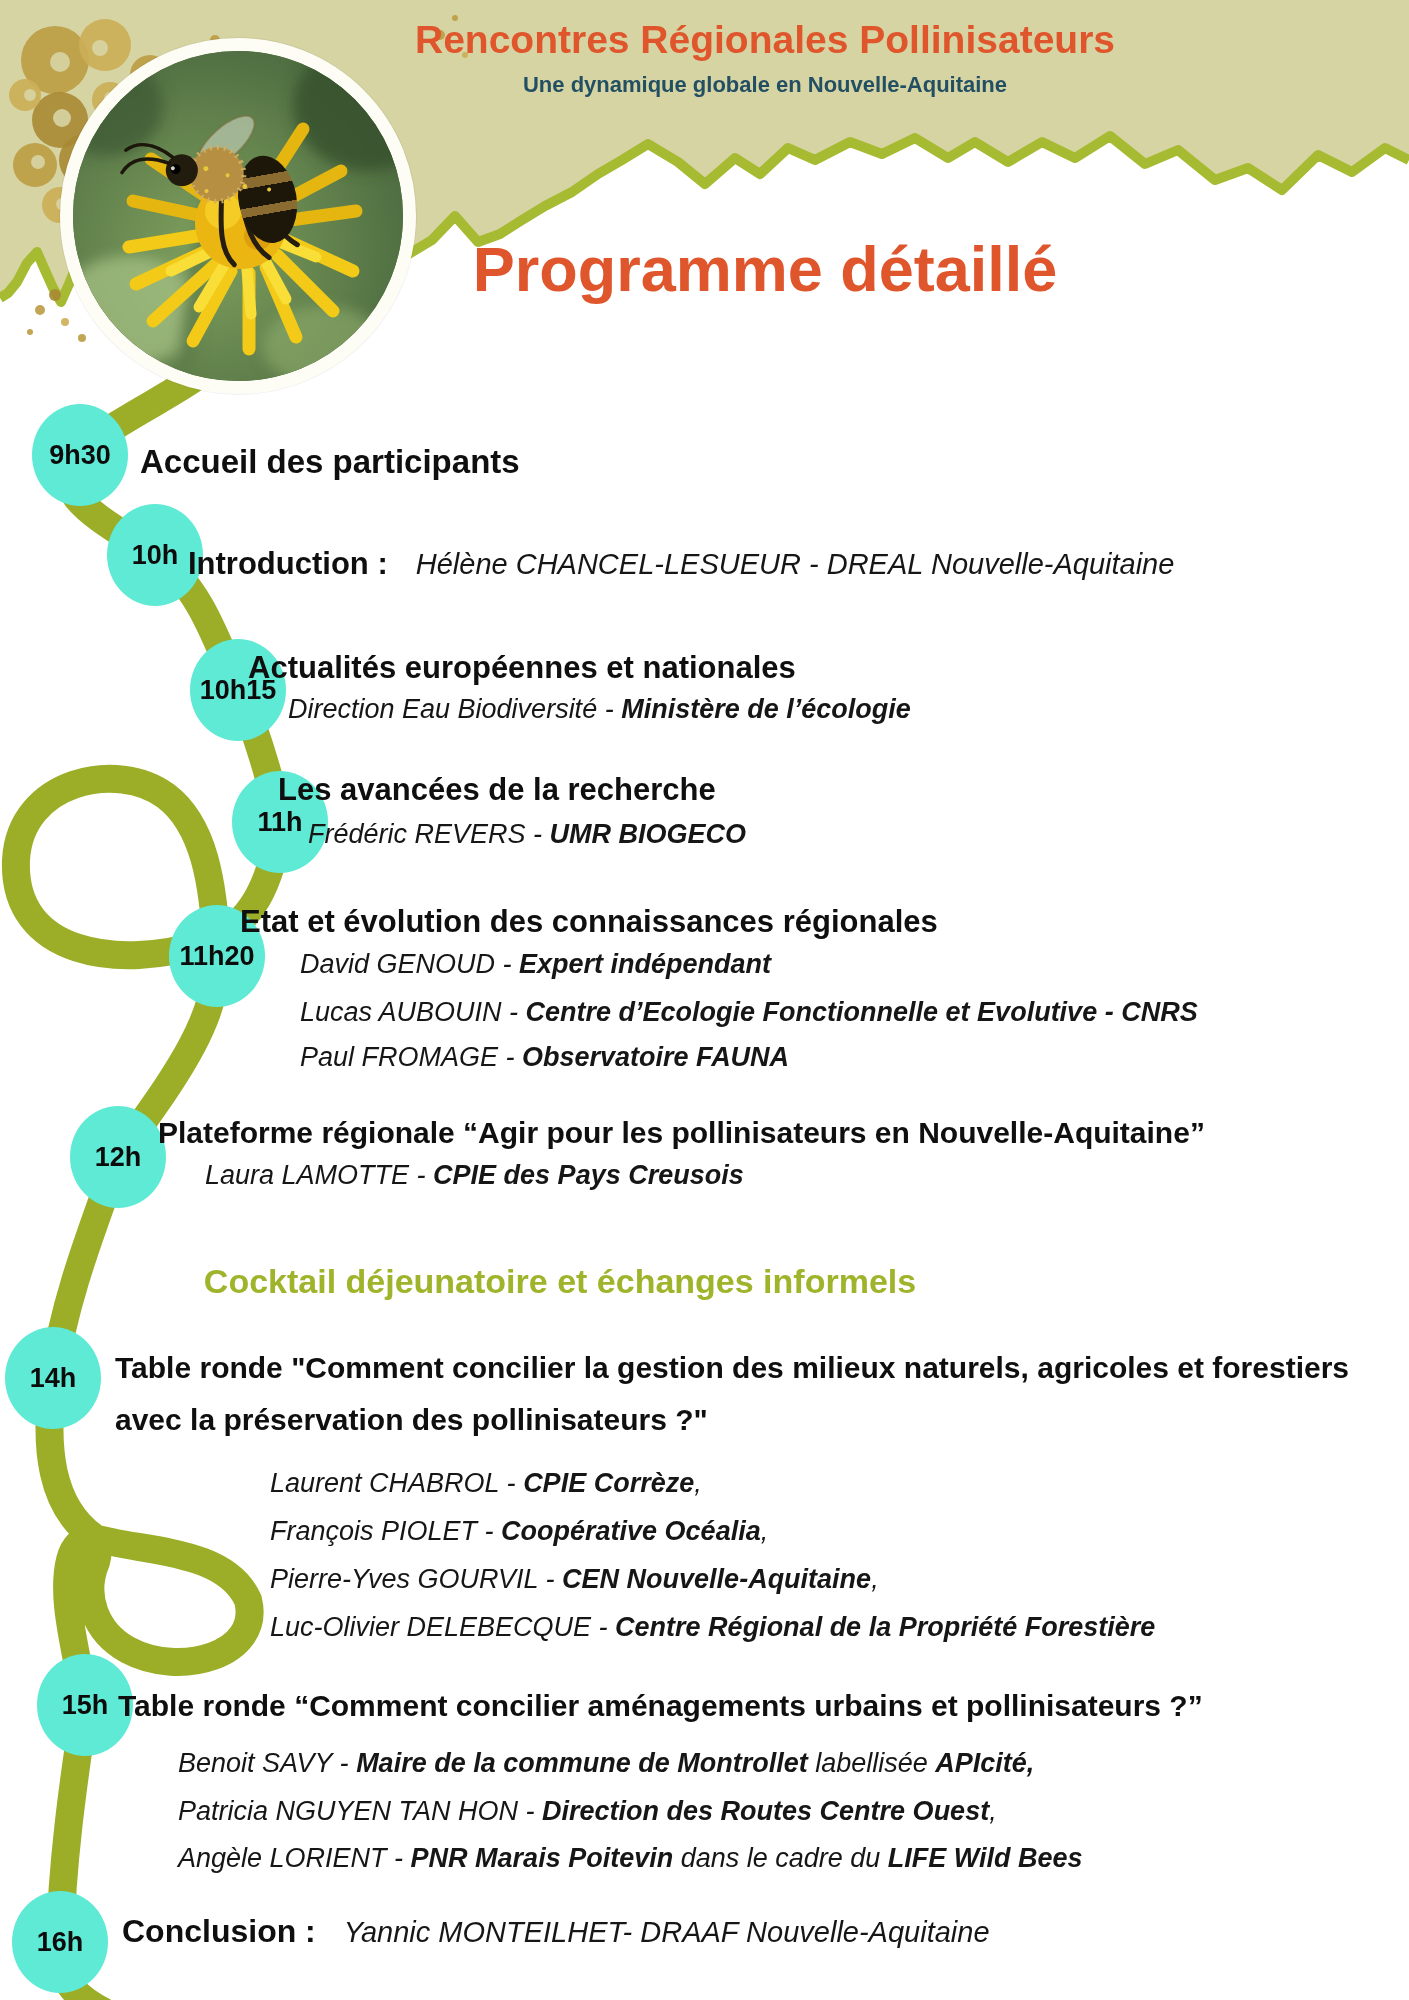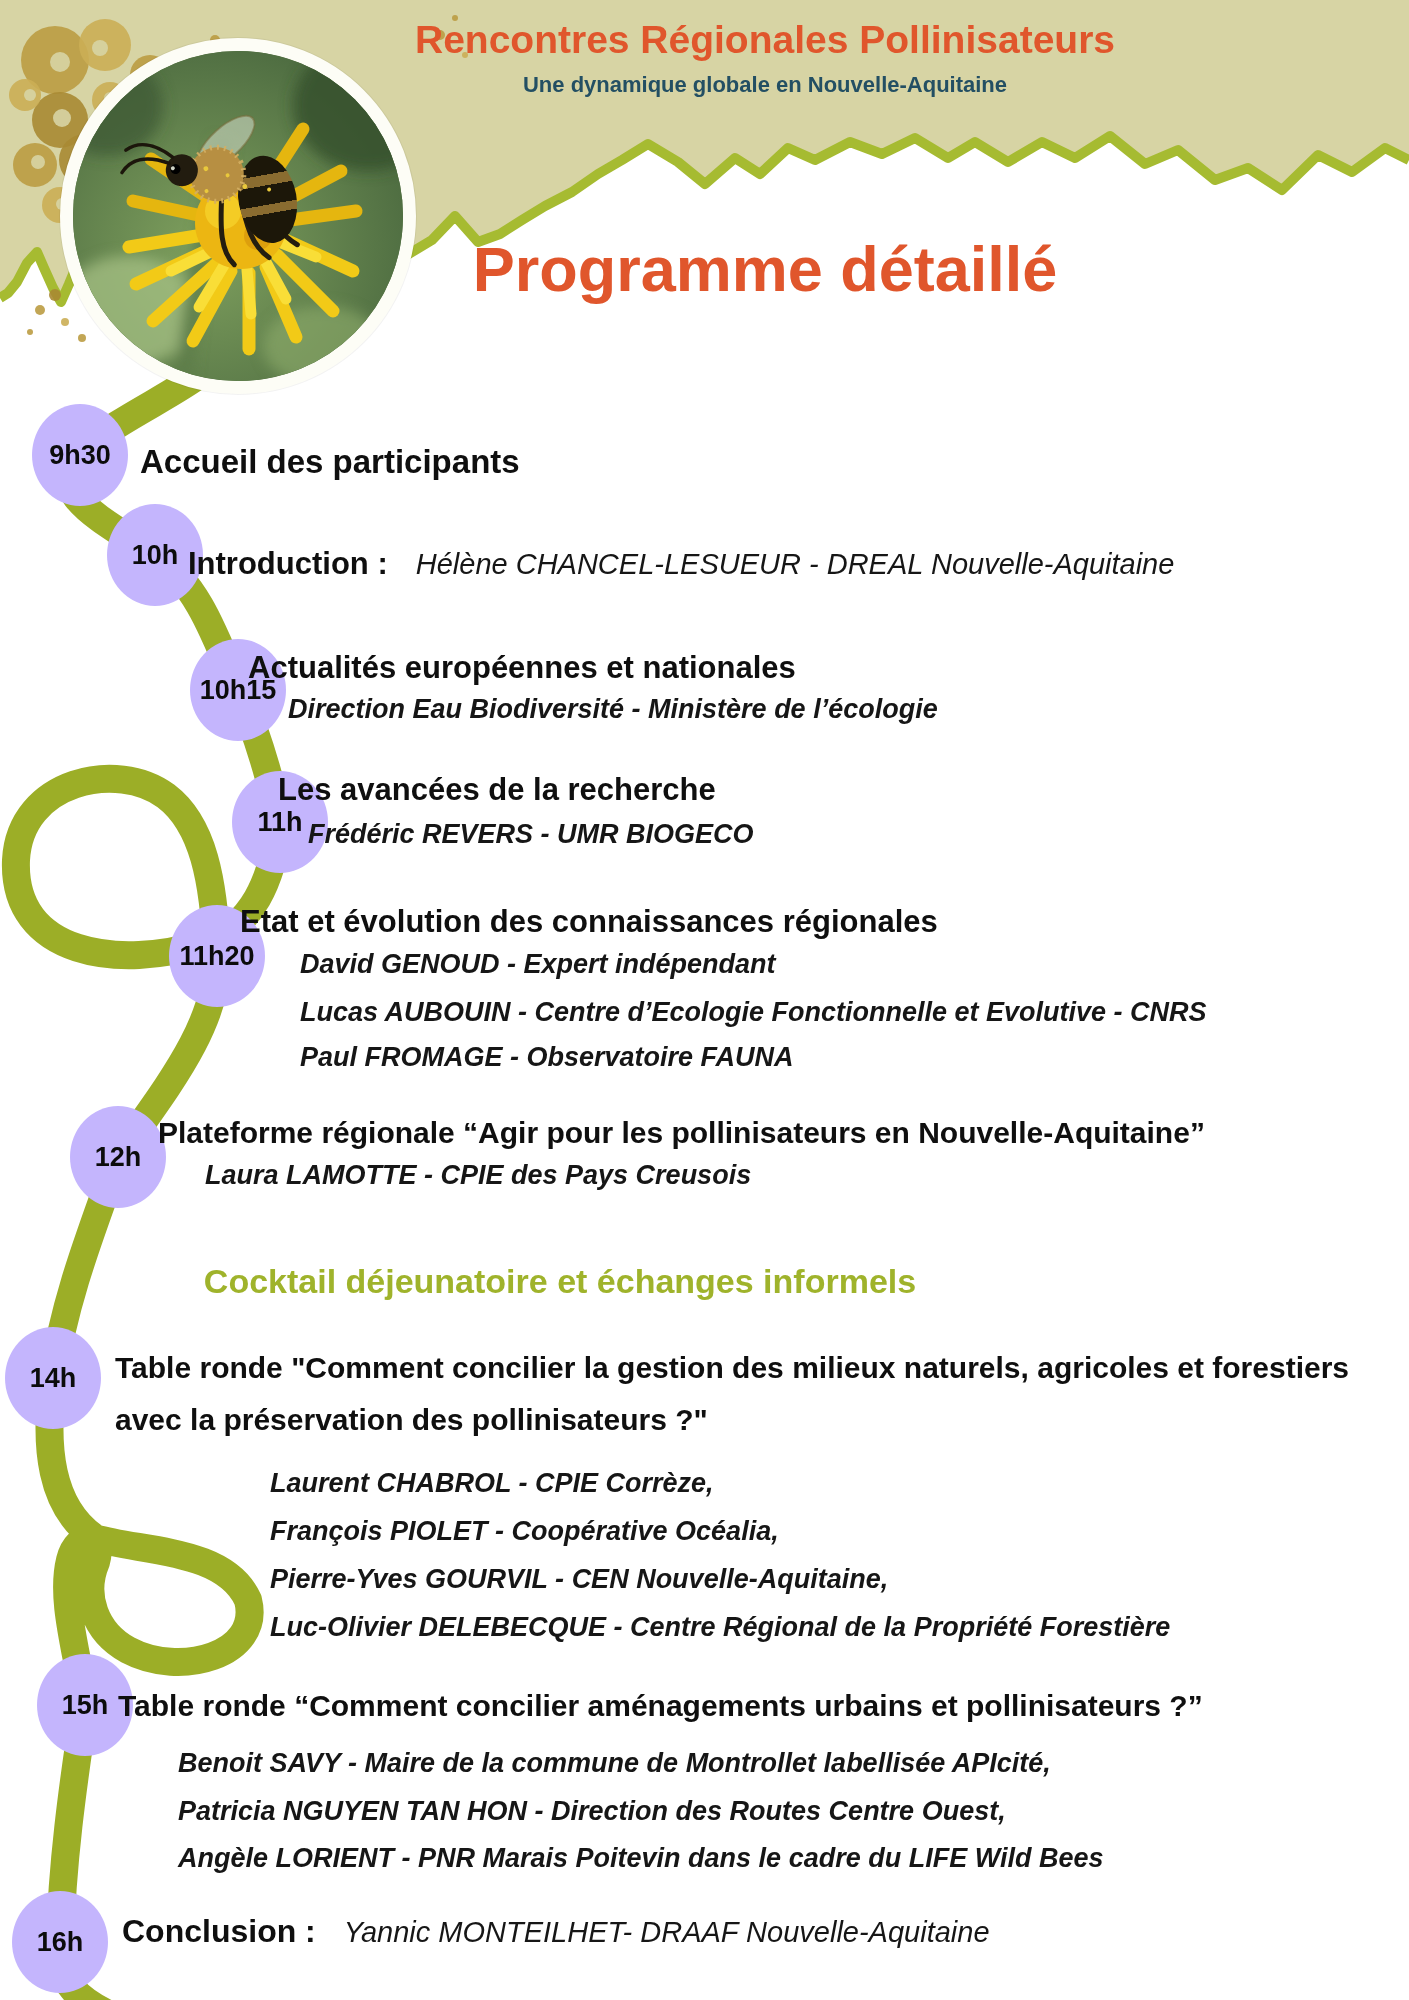--- a/index.html
+++ b/index.html
@@ -15,29 +15,29 @@
          color:#234F63;white-space:nowrap;}
   .h-prog{left:400px;top:233px;width:730px;text-align:center;font-size:63px;font-weight:700;
           color:#E0562C;white-space:nowrap;}
 
   
   .photo{left:60px;top:38px;width:330px;height:330px;border-radius:50%;
          border:13px solid #fdfdf6;overflow:hidden;background:#4e6b3a;
          box-shadow:0 0 0 1px rgba(0,0,0,.05);}
 
   
-  .badge{position:absolute;width:96px;height:102px;border-radius:50%;background:#c4b5fd;
+  .badge{position:absolute;width:96px;height:102px;border-radius:50%;background:#5eead4;
          display:flex;align-items:center;justify-content:center;
          font-size:27px;font-weight:700;color:#0c0c0c;}
 
   
   .row-title{position:absolute;font-weight:700;color:#0f0f0f;font-size:31px;white-space:nowrap;}
   .row-title.wrap{white-space:normal;line-height:1.72;}
   .spk{position:absolute;font-size:27px;color:#161616;font-style:italic;white-space:nowrap;}
-  .spk .n{font-weight:700;}
+  .spk .n{font-weight:400;}
   .spk .o{font-weight:700;font-style:italic;}
   .inline-row{position:absolute;font-size:29px;font-style:italic;color:#161616;white-space:nowrap;}
   .inline-row .rt{font-style:normal;font-weight:700;font-size:31px;color:#0f0f0f;margin-right:28px;}
   .inline-row .n{font-weight:400;}
   .inline-row .o{font-weight:400;}
   .break-banner{position:absolute;left:0;top:1262px;width:1120px;text-align:center;
                 font-size:34px;font-weight:700;color:#9FB32B;white-space:nowrap;}
 </style>
 </head>
 <body>

